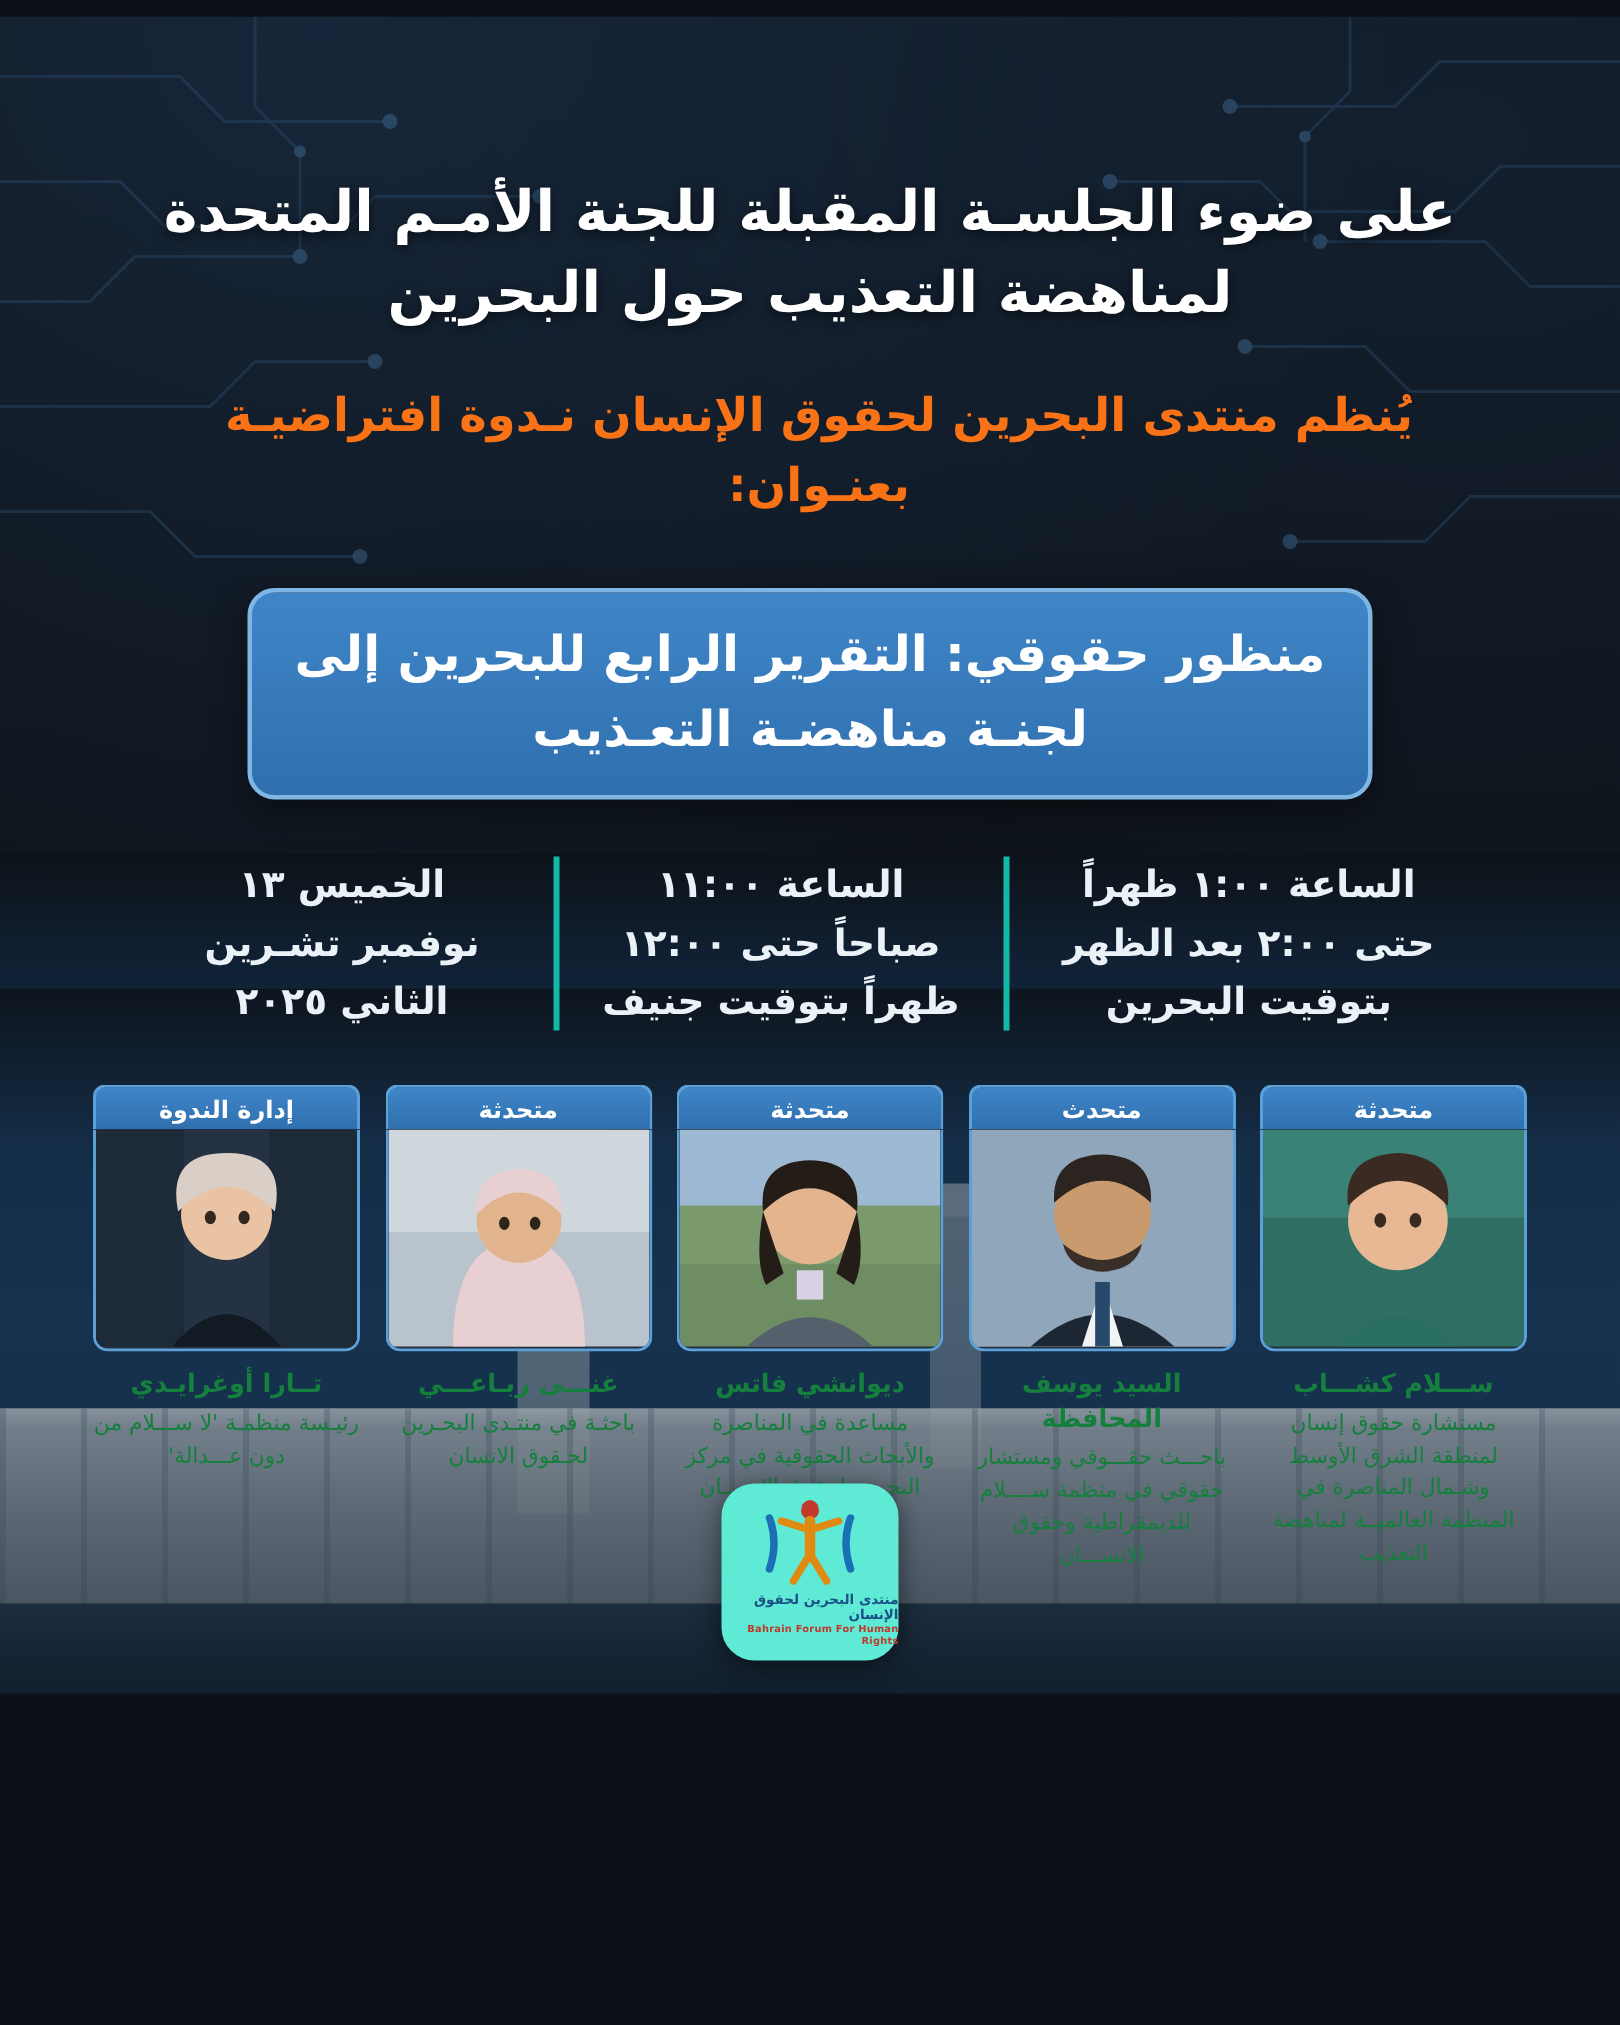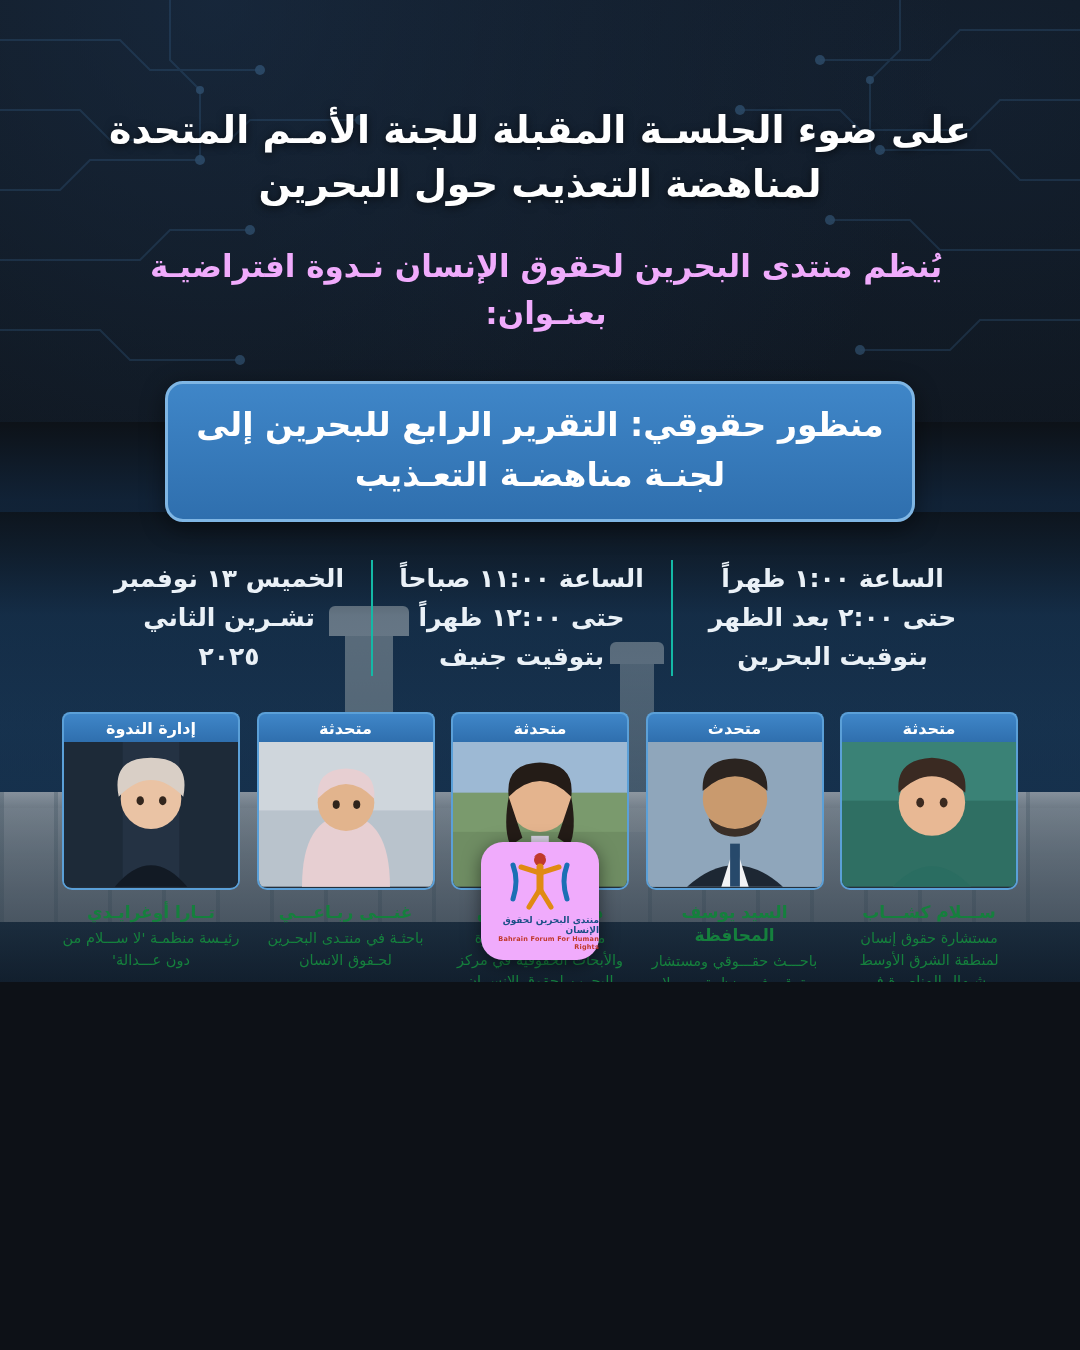--- a/index.html
+++ b/index.html
@@ -4,23 +4,24 @@
 <style>
   * { box-sizing: border-box; margin: 0; padding: 0; }
   html, body {
     width: 1080px; height: 1350px;
     background: #0d1117;
     font-family: "DejaVu Sans", "Liberation Sans", sans-serif;
     overflow: hidden;
   }
   .poster {
     position: relative;
-    width: 1080px; height: 982px;
+    width: 1080px; height: 1118px;
     background: #0e1319;
     overflow: hidden;
+    margin-top: 11px;
   }
   
   .bg-top {
     position: absolute; inset: 0 0 auto 0; height: 800px;
     background:
       radial-gradient(ellipse at 20% 0%, rgba(28,52,82,0.55) 0%, rgba(14,19,25,0) 60%),
       radial-gradient(ellipse at 90% 10%, rgba(24,44,70,0.45) 0%, rgba(14,19,25,0) 55%),
       linear-gradient(180deg, #10161d 0%, #0d1218 100%);
   }
   .circuit {
@@ -74,21 +75,21 @@
   .content { position: absolute; inset: 0; }
   .headline {
     position:absolute; top:104px; left:60px; right:60px;
     text-align:center; color:#ffffff;
     font-size:38px; line-height:1.42; font-weight:bold;
     letter-spacing:0px;
     text-shadow: 0 2px 8px rgba(0,0,0,.6);
   }
   .subline {
     position:absolute; top:243px; left:120px; right:108px;
-    text-align:center; color:#f0abfc;
+    text-align:center; color:#f97316;
     font-size:31px; line-height:1.5; font-weight:600;
   }
   
   .banner {
     position:absolute; top:381px; left:165px; width:750px;
     background: linear-gradient(180deg,#3f86c8 0%, #2f6fae 100%);
     border:3px solid #7fb6e4;
     border-radius:18px;
     padding:16px 6px 20px;
     box-shadow: 0 6px 24px rgba(0,0,0,.45);
@@ -100,21 +101,21 @@
   
   .timebar {
     position:absolute; top:560px; left:60px; right:60px;
     display:flex; flex-direction:row; justify-content:center; align-items:stretch;
     color:#eaf1f7;
   }
   .timecol {
     flex:0 0 auto; padding:0 26px; text-align:center;
     font-size:25px; line-height:1.55; font-weight:600;
   }
-  .timecol.sep { border-right:2px solid #14b8a6; }
+  .timecol.sep { border-right:4px solid #14b8a6; }
   .t-date { width:285px; }
   .t-geneva { width:300px; }
   .t-bahrain { width:320px; }
 
   
   .speakers {
     position:absolute; top:712px; left:62px; right:62px;
     display:flex; flex-direction:row; justify-content:space-between;
   }
   .sp { width:178px; text-align:center; }
@@ -135,21 +136,21 @@
   .sp-name {
     margin-top:11px; color:#15803d; font-size:17px; font-weight:bold; line-height:1.35;
   }
   .sp-role {
     margin-top:4px; color:#15803d; font-size:14.5px; line-height:1.5;
   }
 
   
   .logo {
     position:absolute; left:50%; transform:translateX(-50%); bottom:22px;
-    width:118px; height:118px; background:#f0abfc; border-radius:22px;
+    width:118px; height:118px; background:#5eead4; border-radius:22px;
     display:flex; flex-direction:column; align-items:center; justify-content:center;
     box-shadow:0 4px 18px rgba(0,0,0,.5);
   }
   .logo-mark { width:70px; height:62px; }
   .logo-ar { font-size:9px; color:#1b4f86; font-weight:bold; margin-top:2px; }
   .logo-en { font-size:6.5px; color:#c0392b; font-weight:bold; letter-spacing:.2px; }
 </style>
 </head>
 <body>
 

